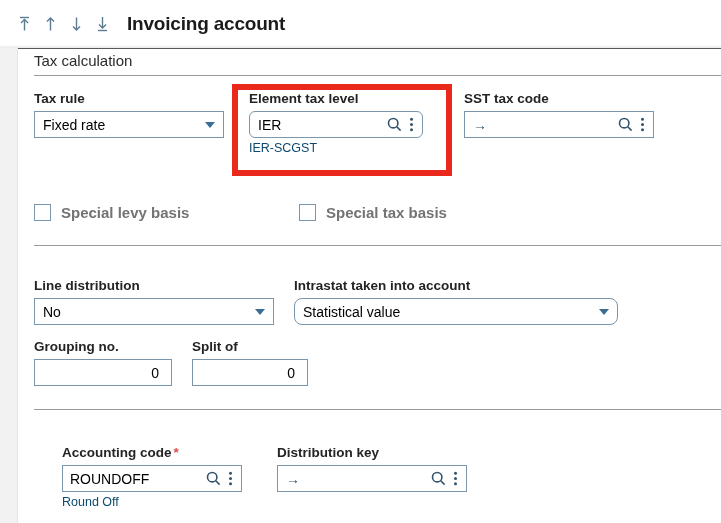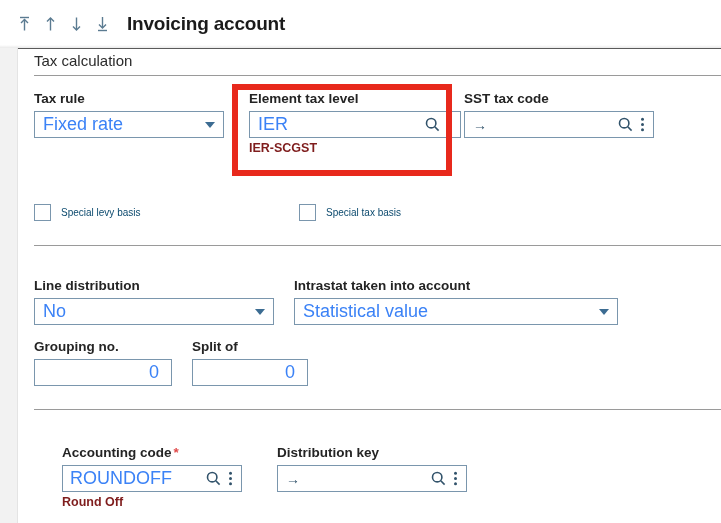--- a/index.html
+++ b/index.html
@@ -126,22 +126,22 @@
     display: flex;
     align-items: center;
     padding: 0 4px 0 8px;
     font-size: 14px;
     color: #333333;
   }
   .ctrl .val {
     flex: 1 1 auto;
     white-space: nowrap;
     overflow: hidden;
-    font-size: 18px;
-    color: #3b82f6;
+    font-size: 14px;
+    color: #000000;
   }
   .ctrl .val.num { text-align: right; padding-right: 4px; }
   .ctrl.numeric { padding-right: 8px; }
 
   .caret {
     width: 0; height: 0;
     border-left: 5px solid transparent;
     border-right: 5px solid transparent;
     border-top: 6px solid #3c6c92;
     margin-right: 4px;
@@ -159,40 +159,39 @@
   .icon-dots { width: 14px; height: 19px; }
   .arrow-val {
     flex: 1 1 auto;
     display: flex;
     align-items: center;
     color: #32536b;
   }
 
   .helper {
     font-size: 12.5px;
-    color: #7f1d1d;
+    color: #0c4a6e;
     margin-top: 3px;
     line-height: 15px;
-    font-weight: bold;
   }
 
   
   .cbrow { display: flex; align-items: center; }
   .cbox {
     width: 17px; height: 17px;
     border: 1px solid #7a96ad;
     background: #ffffff;
     box-sizing: border-box;
     flex: 0 0 auto;
     cursor: pointer;
   }
   .cblabel {
-    font-size: 10px;
-    font-weight: normal;
-    color: #0c4a6e;
+    font-size: 15px;
+    font-weight: bold;
+    color: #737373;
     margin-left: 10px;
     white-space: nowrap;
   }
 
   
   .redbox {
     position: absolute;
     left: 232px; top: 84px;
     width: 220px; height: 92px;
     border: 6px solid #e8291c;
@@ -252,21 +251,21 @@
     <div class="field" style="width:215px;">
       <div class="flabel">Tax rule</div>
       <div class="ctrl" style="width:190px;">
         <span class="val">Fixed rate</span>
         <span class="caret"></span>
       </div>
     </div>
 
     <div class="field" style="width:215px;">
       <div class="flabel">Element tax level</div>
-      <div class="ctrl" style="width:212px;">
+      <div class="ctrl" style="width:174px;border-radius:6px;">
         <span class="val">IER</span>
         <span class="icon-btn icon-search">
           <svg width="17" height="17" viewBox="0 0 17 17" fill="none" stroke="#32536b" stroke-width="1.6">
             <circle cx="7.2" cy="7.2" r="4.7"></circle>
             <line x1="10.8" y1="10.8" x2="14.6" y2="14.6"></line>
           </svg>
         </span>
         <span class="icon-btn icon-dots">
           <svg width="5" height="17" viewBox="0 0 5 17" fill="#32536b">
             <circle cx="2.5" cy="3.2" r="1.5"></circle>
@@ -318,21 +317,21 @@
   <div class="row" style="left:16px; top:229px;">
     <div class="field" style="width:260px;">
       <div class="flabel">Line distribution</div>
       <div class="ctrl" style="width:240px;">
         <span class="val">No</span>
         <span class="caret"></span>
       </div>
     </div>
     <div class="field" style="width:340px;">
       <div class="flabel">Intrastat taken into account</div>
-      <div class="ctrl" style="width:324px;">
+      <div class="ctrl" style="width:324px;border-radius:8px;">
         <span class="val">Statistical value</span>
         <span class="caret"></span>
       </div>
     </div>
   </div>
 
   <div class="row" style="left:16px; top:290px;">
     <div class="field" style="width:158px;">
       <div class="flabel">Grouping no.</div>
       <div class="ctrl numeric" style="width:138px;">

